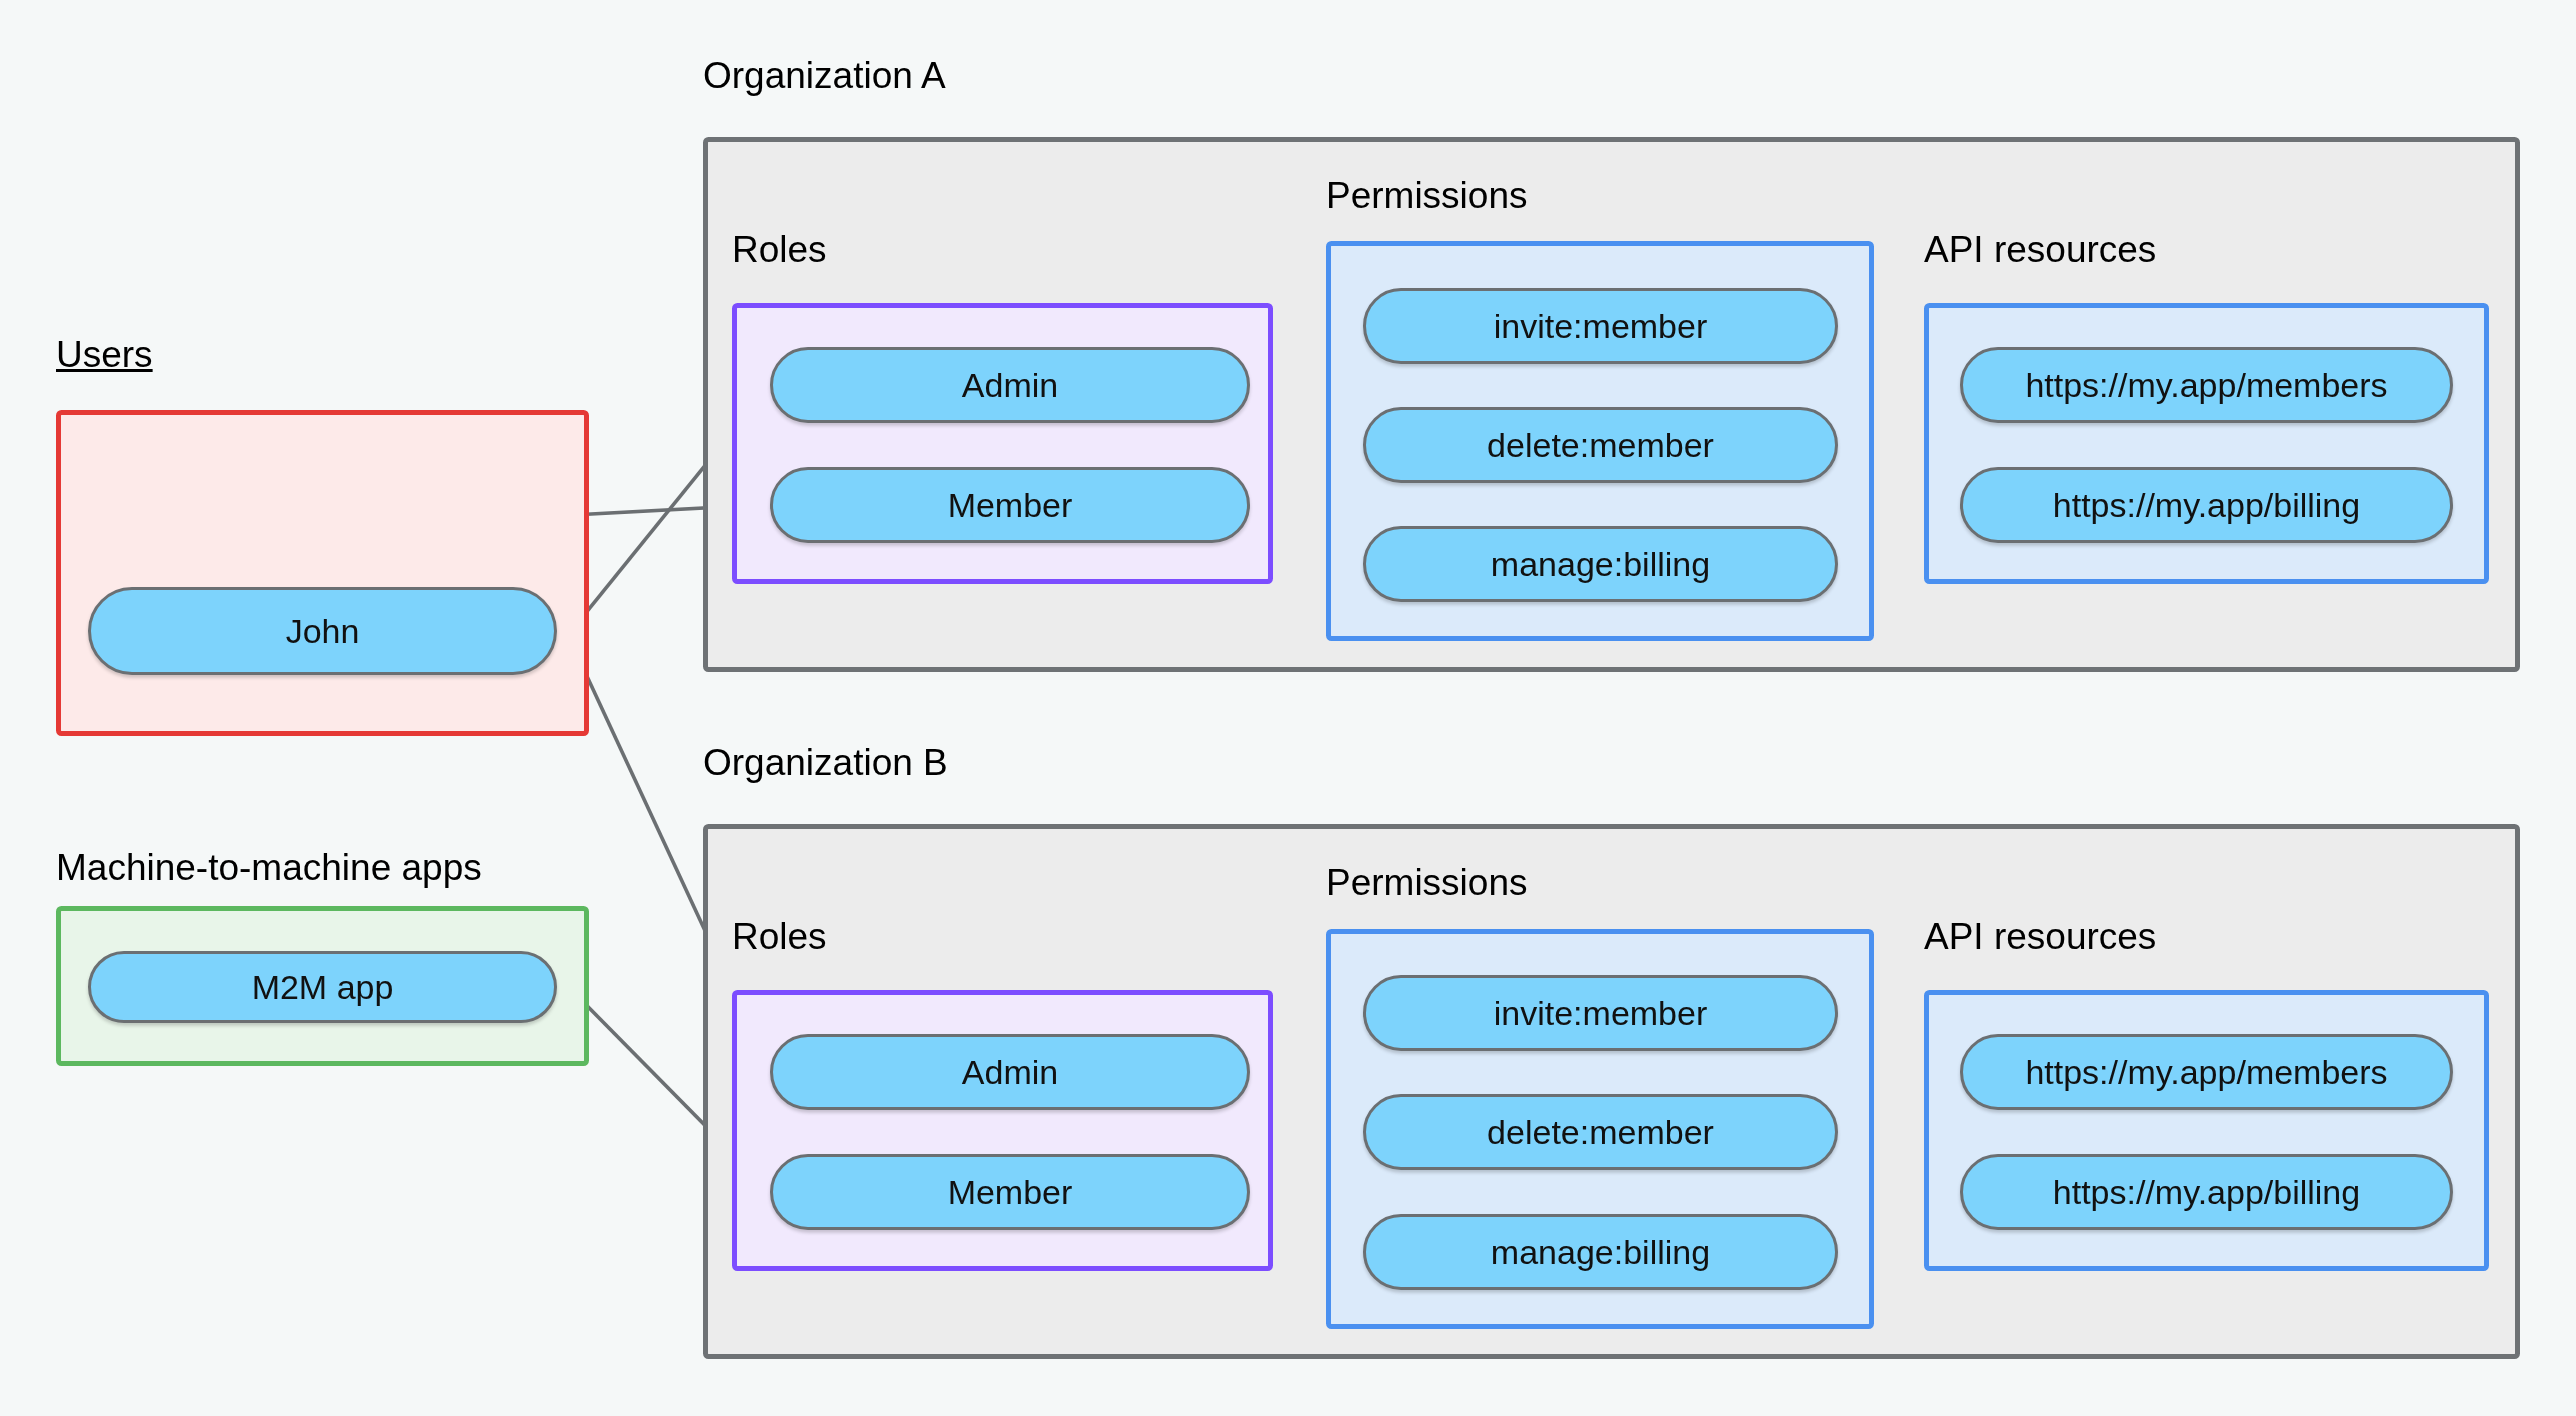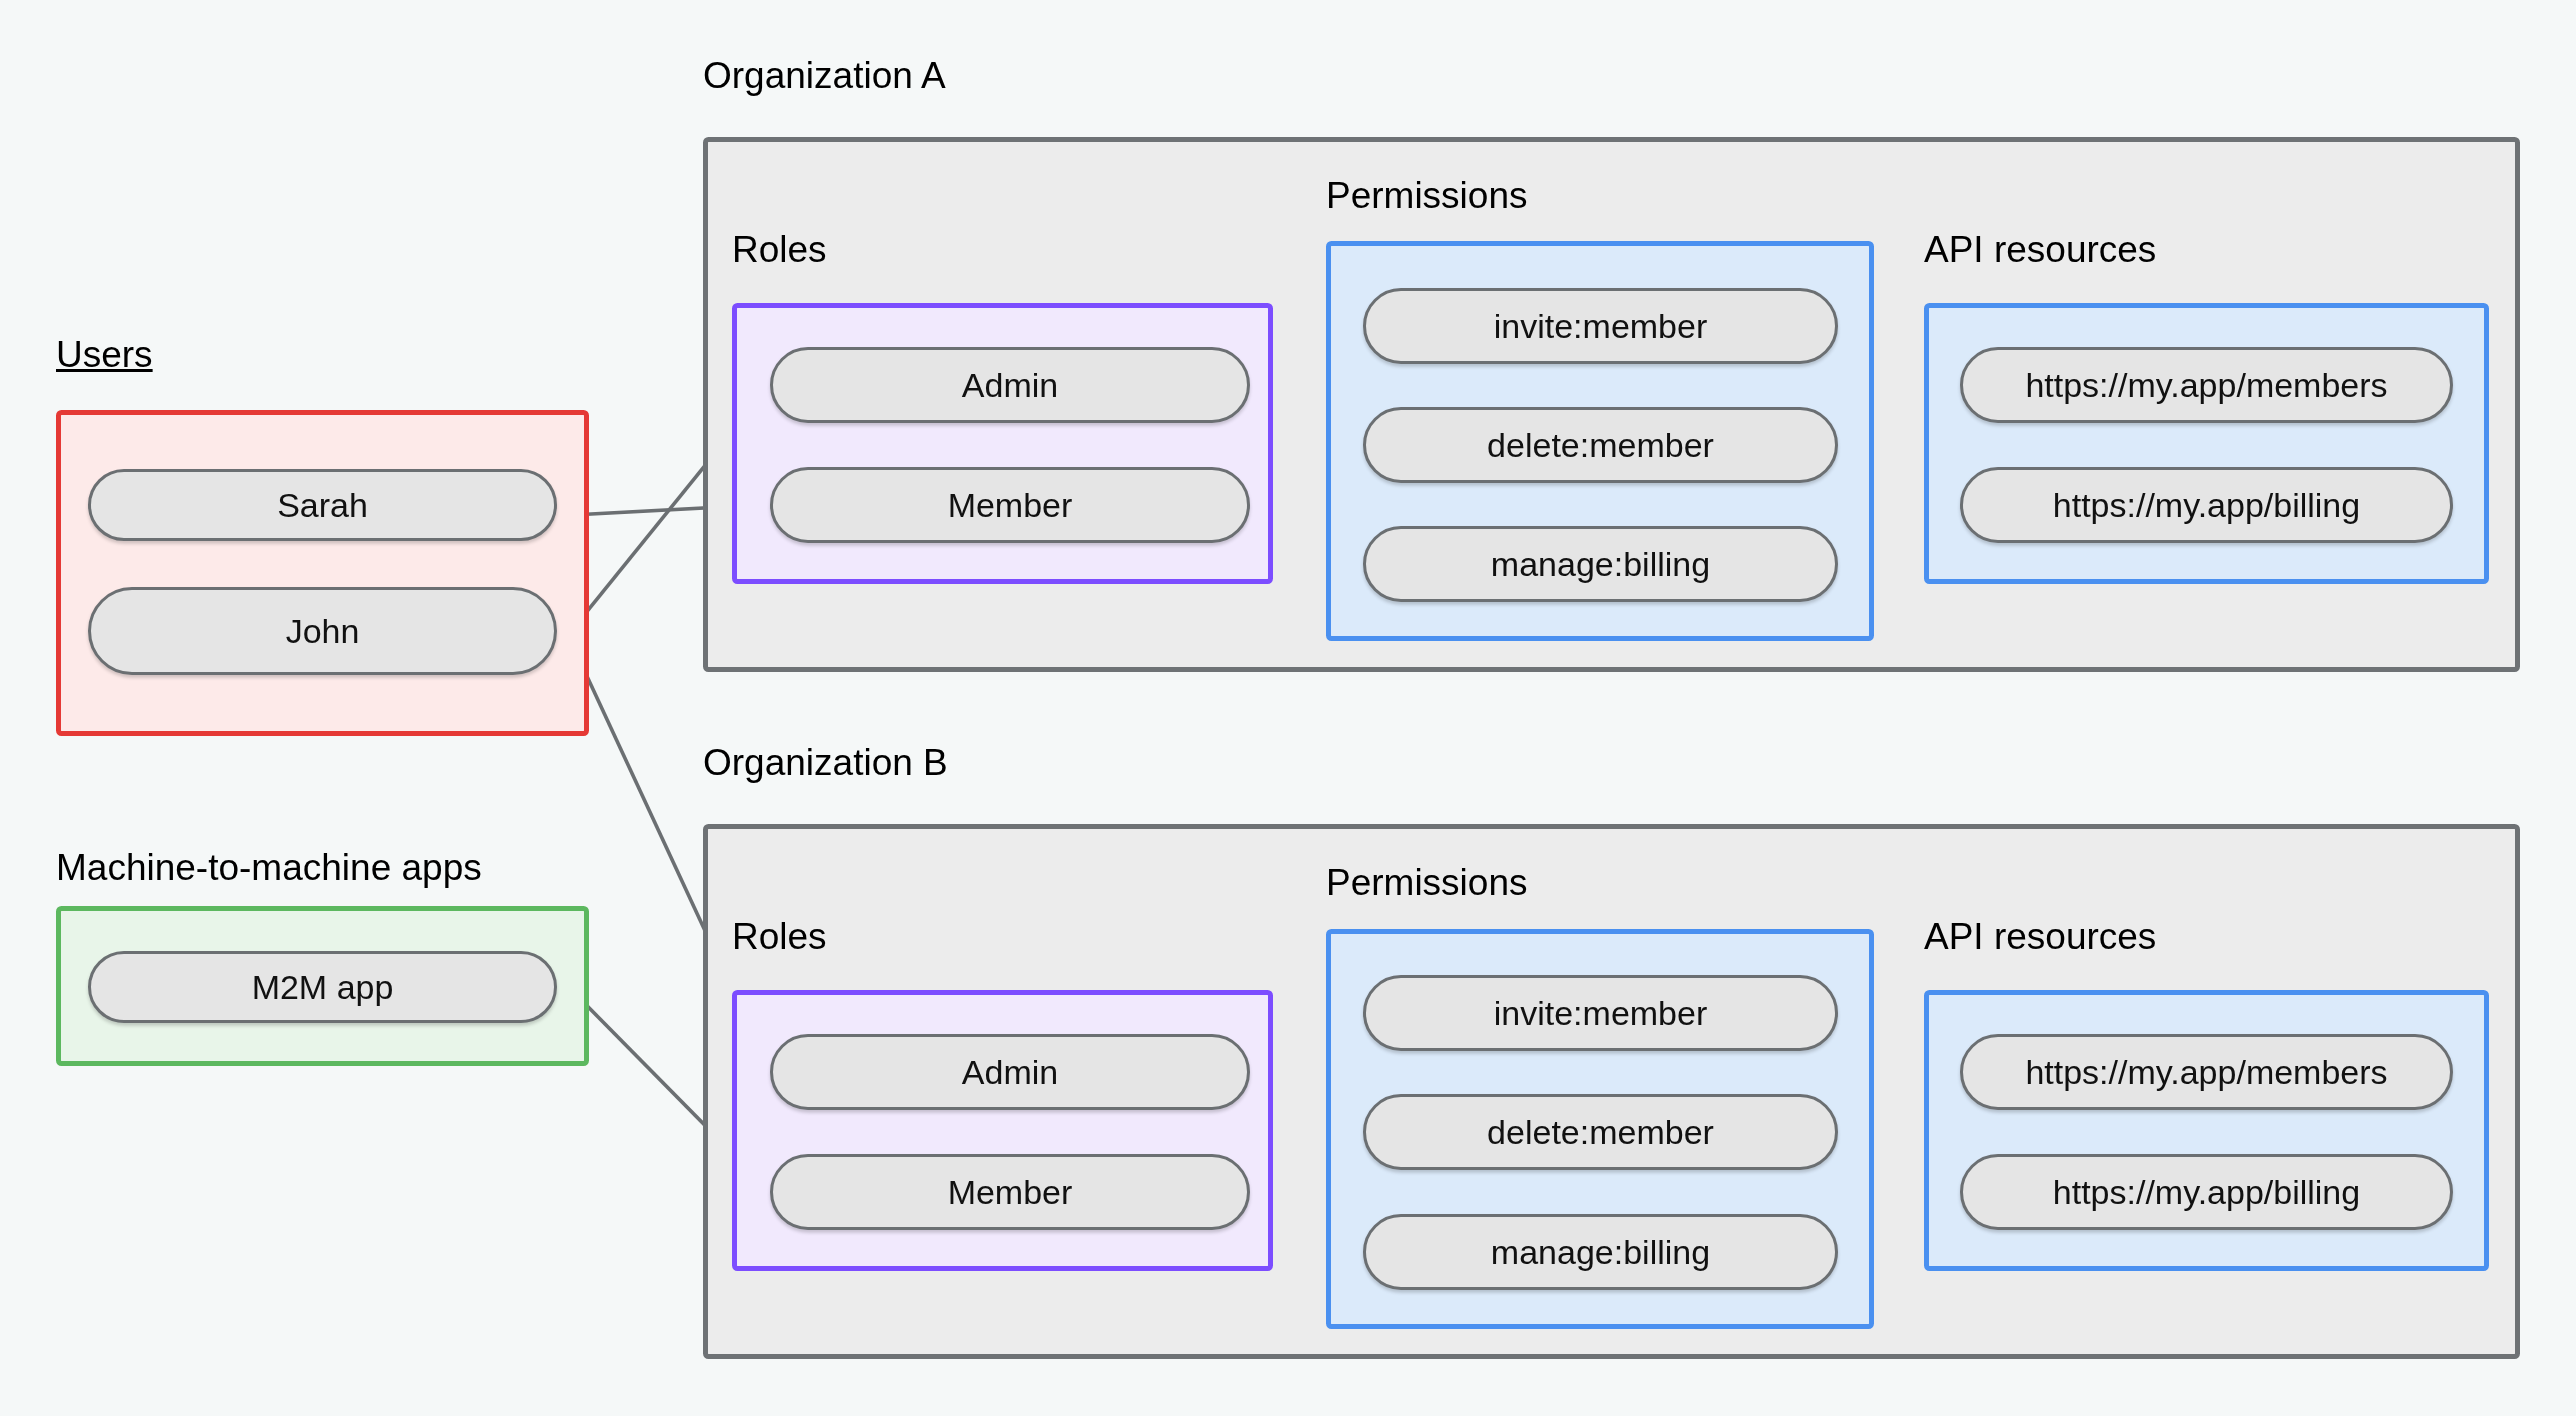--- a/index.html
+++ b/index.html
@@ -38,21 +38,21 @@
   .box-org        { border: 5.4px solid #6e7275; background: #ececec; }
   .box-roles      { border: 5.4px solid #7c4dff; background: #f1e9fd; }
   .box-perms      { border: 5.4px solid #4a90f0; background: #dbeafa; }
   .box-apis       { border: 5.4px solid #4a90f0; background: #dbeafa; }
 
   
   .pill {
     position: absolute;
     box-sizing: border-box;
     border: 3.6px solid #6b6f72;
-    background: #e5e5e5;
+    background: #7dd3fc;
     border-radius: 900px;
     display: flex;
     align-items: center;
     justify-content: center;
     font-size: 34px;
     color: #111111;
     white-space: nowrap;
     font-family: "Liberation Sans", sans-serif;
     box-shadow: 0 2.7px 3.6px rgba(0,0,0,0.18);
   }
@@ -112,21 +112,20 @@
 
     <circle cx="1513" cy="1124" r="11"></circle>
     <circle cx="1513" cy="1256" r="11"></circle>
     <circle cx="1513" cy="1389" r="11"></circle>
     <circle cx="2175" cy="1190" r="11"></circle>
     <circle cx="2175" cy="1323" r="11"></circle>
   </svg>
 
   <div class="caption" style="left:56px; top:335px;text-decoration:underline;">Users</div>
   <div class="box box-users" style="left:56px; top:410px; width:533px; height:326px;"></div>
-  <div class="pill" style="left:88px; top:469px; width:469px; height:72px;">Sarah</div>
   <div class="pill" style="left:88px; top:587px; width:469px; height:88px;">John</div>
 
   <div class="caption" style="left:56px; top:831px;margin-top:17px;">Machine-to-machine apps</div>
   <div class="box box-m2m" style="left:56px; top:906px; width:533px; height:160px;"></div>
   <div class="pill" style="left:88px; top:951px; width:469px; height:72px;">M2M app</div>
 
   <div class="caption" style="left:703px; top:56px;">Organization A</div>
   <div class="box box-org" style="left:703px; top:137px; width:1817px; height:535px;"></div>
 
   <div class="caption" style="left:732px; top:230px;">Roles</div>

